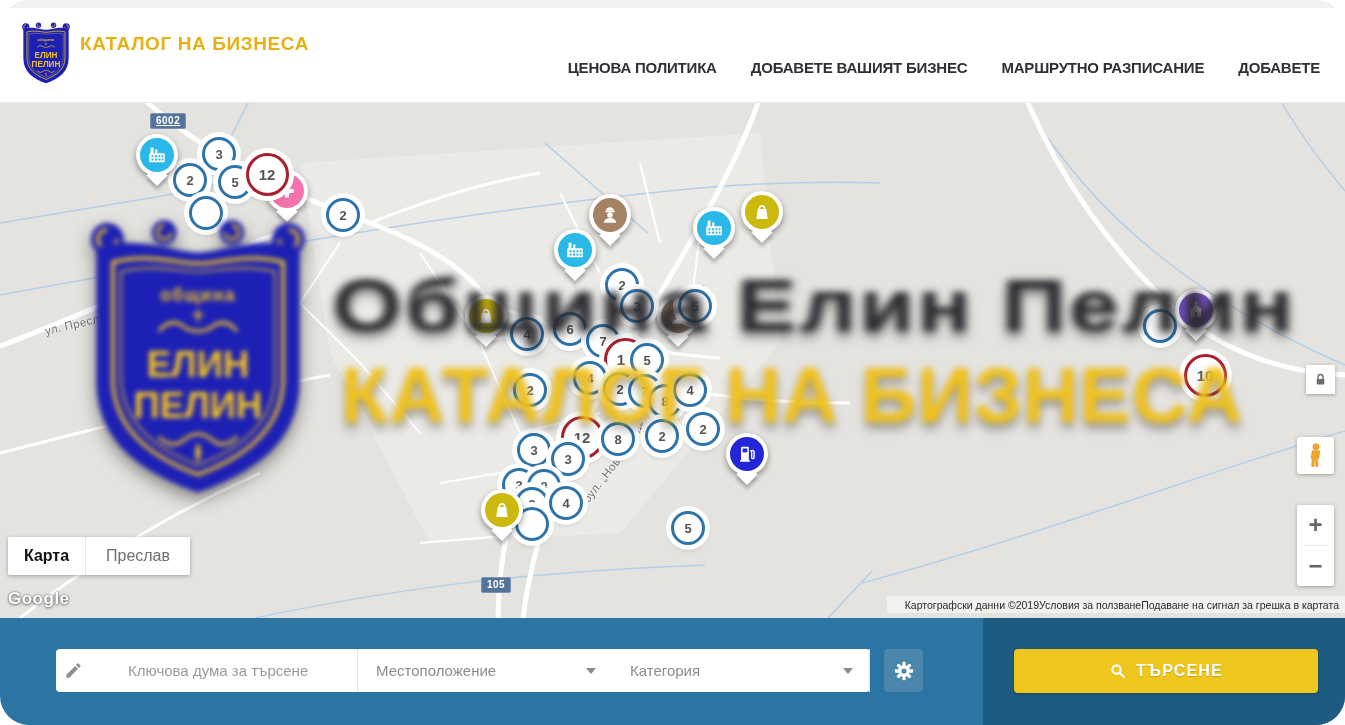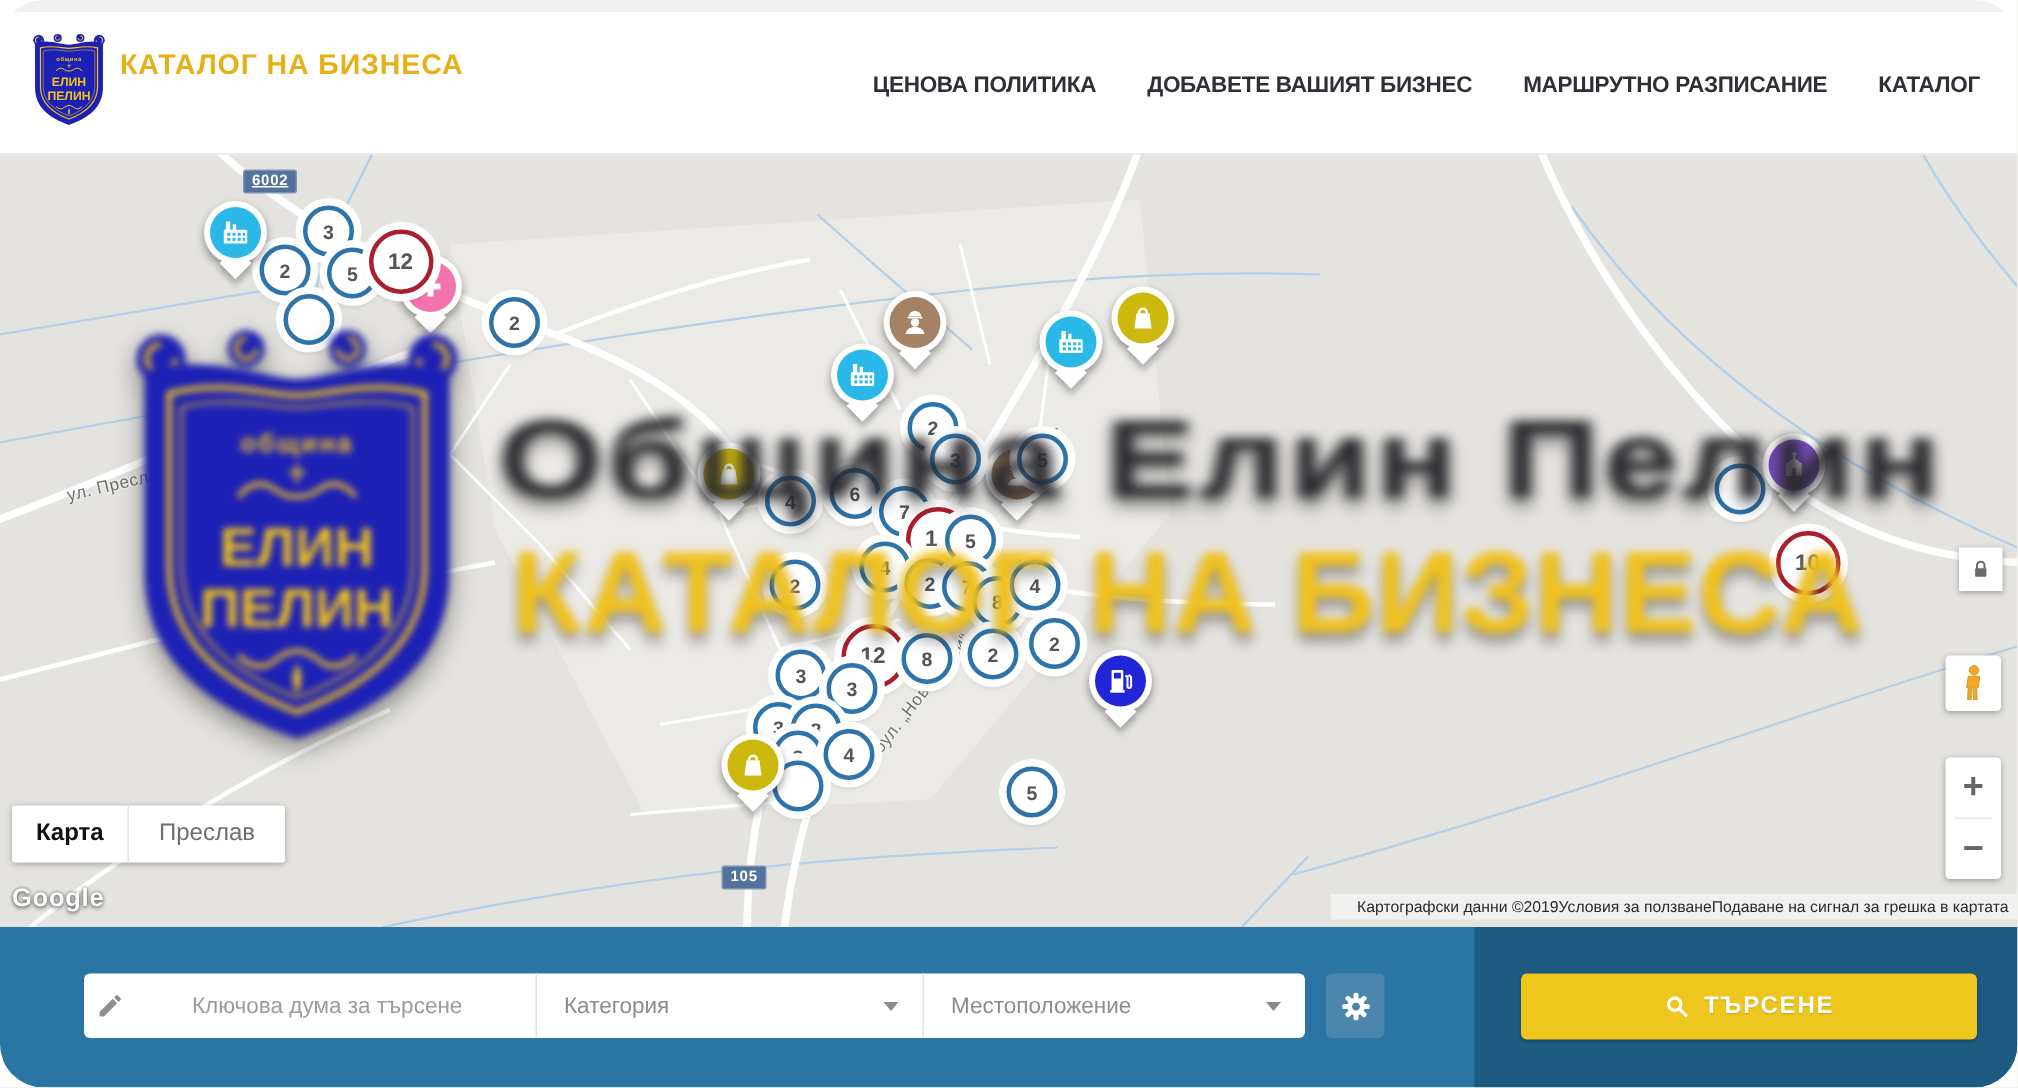--- a/index.html
+++ b/index.html
@@ -7,21 +7,21 @@
   #app { position:relative; width:1345px; height:725px; overflow:hidden; background:#fff;border-radius:29px; }
 
   
   .top-strip { position:absolute; left:0; top:0; width:100%; height:8px; background:#f2f1f0; }
   header { position:absolute; left:0; top:8px; width:100%; height:95px; background:#fff; border-bottom:1px solid #e9e9e9; }
   .logo-wrap { position:absolute; left:20px; top:14px; width:52px; height:64px; cursor:pointer; }
   .logo-wrap svg { width:100%; height:100%; }
   .title-block { position:absolute; left:80px; top:22px; }
   .site-title { font-size:21px; font-weight:bold; color:#414141; letter-spacing:.2px; }
   .site-subtitle { font-size:19px; font-weight:bold; color:#e6b117; letter-spacing:.6px; margin-top:3px; }
-  nav { position:absolute; right:25px; top:1px; height:95px; display:flex; align-items:center; gap:34px; }
+  nav { position:absolute; right:25px; top:12px; height:95px; display:flex; align-items:center; gap:34px; }
   nav a { text-decoration:none; color:#2f2f36; font-weight:bold; font-size:15px; letter-spacing:-.2px; white-space:nowrap; cursor:pointer; }
 
   
   .map { position:absolute; left:0; top:103px; width:1345px; height:515px; background:#e5e3df; overflow:hidden; }
   .roads { position:absolute; inset:0; z-index:0; }
   .street-label { position:absolute; z-index:1; font-size:11.5px; color:#6f6f6f; letter-spacing:.4px; white-space:nowrap;
                   text-shadow:0 0 2px #fff,0 0 2px #fff; transform-origin:left center; }
   .road-shield { position:absolute; z-index:1; background:#53729c; color:#fff; font-size:10px; font-weight:bold;
                  padding:1px 5px 2px; border-radius:2px; border:1px solid #7b93b5; letter-spacing:.5px; }
   .markers { position:absolute; inset:0; z-index:2; }
@@ -118,21 +118,21 @@
   <path d="M56 162 q10 10 19 2 q5 -4 10 -4 q5 0 10 4 q9 8 19 -2" stroke="#f2c41e" stroke-width="2.2" fill="none"></path>
   <path d="M85 166 q-4 8 0 15 q4 -7 0 -15" fill="#f2c41e"></path>
 </svg></div>
     <div class="title-block">
       <div class="site-subtitle">КАТАЛОГ НА БИЗНЕСА</div>
     </div>
     <nav>
       <a>ЦЕНОВА ПОЛИТИКА</a>
       <a>ДОБАВЕТЕ ВАШИЯТ БИЗНЕС</a>
       <a>МАРШРУТНО РАЗПИСАНИЕ</a>
-      <a>КАТАЛОГ</a>
+      <a>ДОБАВЕТЕ</a>
     </nav>
   </header>
 
   <div class="map">
 
     <svg class="roads" width="1345" height="515" viewBox="0 0 1345 515">
       <polygon points="300,60 760,30 780,240 620,430 430,440 330,250" fill="#eceae6"></polygon>
       <g stroke="#b3cfe8" stroke-width="1.5" fill="none">
         <path d="M0 192 C 230 150 480 105 700 85 C 760 80 820 78 880 80"></path>
         <path d="M862 480 C 1040 432 1210 368 1345 328"></path>
@@ -165,21 +165,21 @@
       </g>
       <g stroke="#ffffff" stroke-width="5" fill="none" stroke-linecap="round">
         <path d="M148 0 C 210 55 300 95 370 120 C 430 142 470 170 490 200"></path>
         <path d="M0 243 C 90 210 180 165 280 130"></path>
         <path d="M758 0 C 728 85 662 185 612 272 C 572 340 535 420 523 515"></path>
         <path d="M540 330 C 512 395 499 448 498 515"></path>
         <path d="M1028 0 C 1058 70 1110 150 1185 215 C 1240 258 1300 270 1345 272"></path>
       </g>
     </svg>
 
-    <div class="road-shield" style="left: 162px; top: 10px; text-decoration: underline;">6002</div>
+    <div class="road-shield" style="left: 150px; top: 10px; text-decoration: underline;">6002</div>
       <div class="road-shield" style="left: 481px; top: 474px;">105</div>
       <div class="street-label" style="left: 45px; top: 222px; transform: rotate(-13deg);">ул. Преслав</div>
       <div class="street-label" style="left: 585px; top: 392px; transform: rotate(-52deg);">бул. „Новоселци“</div>
       <div class="street-label" style="left: 702px; top: 176px; transform: rotate(78deg);">ции</div>
       <div class="markers">
         <div class="pin" style="left: 136px; top: 31px;">
           <span class="pin-tail"></span>
           <span class="pin-inner" style="background:#2ab8e8">
             <svg viewBox="0 0 24 24" width="22" height="22">
               <g fill="#fff">
@@ -424,26 +424,26 @@
 
     <div class="search-bar">
       <div class="field f-key">
         <span style="display:flex">
           <svg viewBox="0 0 24 24" width="19" height="19" fill="#8f8f8f">
               <path d="M3 17.3V21h3.7L17.8 9.9l-3.7-3.7zM20.7 7a1 1 0 0 0 0-1.4l-2.3-2.3a1 1 0 0 0-1.4 0l-1.8 1.8 3.7 3.7z"></path>
             </svg>
         </span>
         <input type="text" placeholder="Ключова дума за търсене" style="">
       </div>
+      <div class="field f-sel f-loc">
+        <span class="sel-text">Местоположение</span>
+        <span class="chev"></span>
+      </div>
       <div class="field f-sel f-cat">
         <span class="sel-text">Категория</span>
-        <span class="chev"></span>
-      </div>
-      <div class="field f-sel f-loc">
-        <span class="sel-text">Местоположение</span>
         <span class="chev"></span>
       </div>
     </div>
 
     <button class="gear-btn">
       <svg viewBox="-12 -12 24 24" width="20" height="20">
           <g fill="#fff">
             <rect x="-2" y="-11" width="4" height="22" rx="1.5"></rect>
             <rect x="-2" y="-11" width="4" height="22" rx="1.5" transform="rotate(45)"></rect>
             <rect x="-2" y="-11" width="4" height="22" rx="1.5" transform="rotate(90)"></rect>

